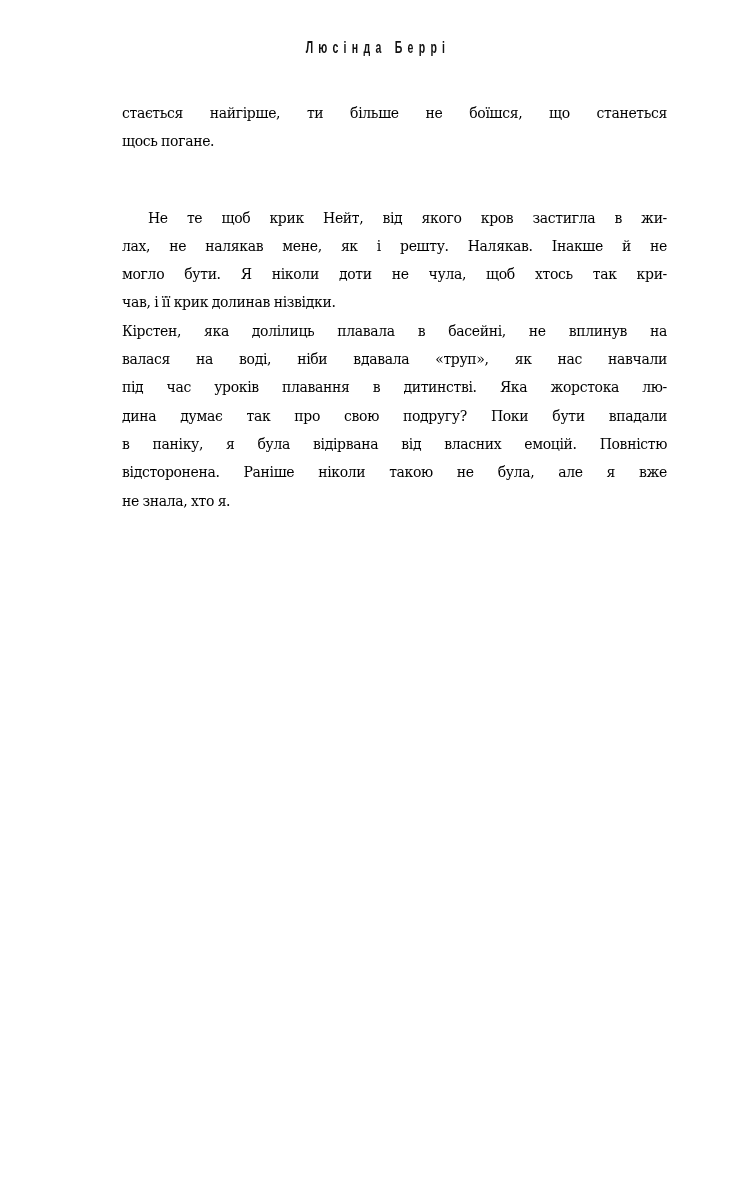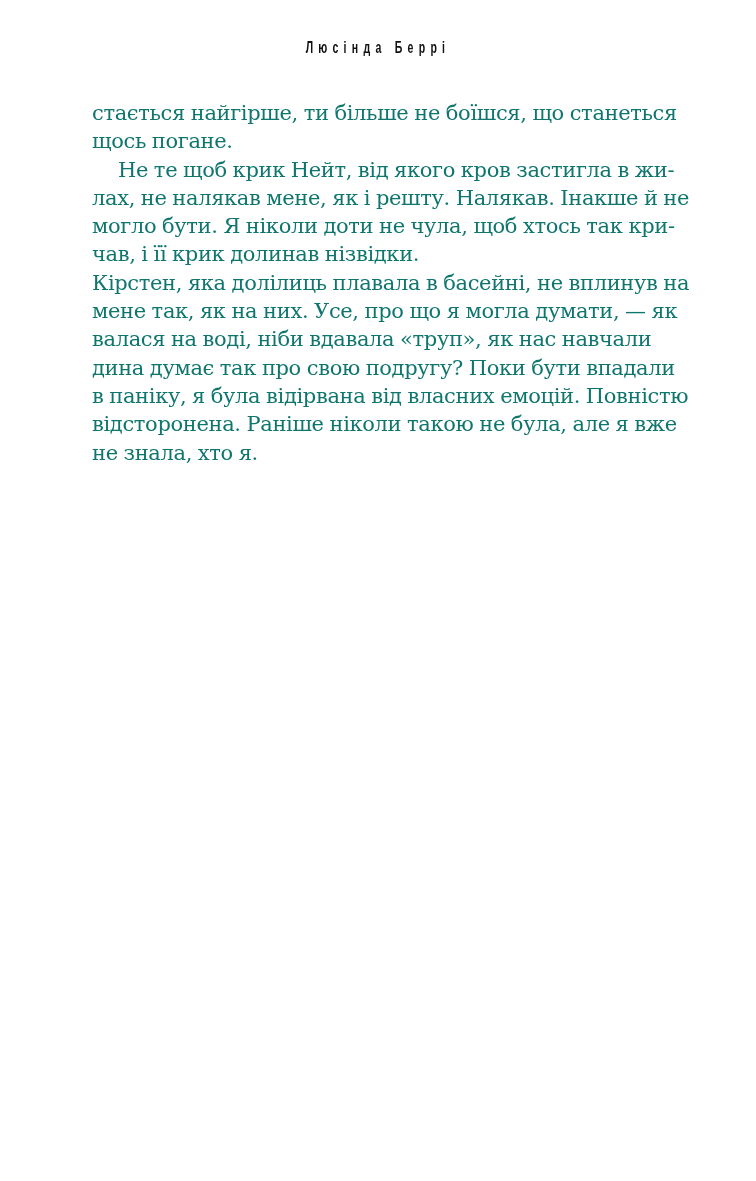--- a/index.html
+++ b/index.html
@@ -24,38 +24,39 @@
       font-size: 17px;
       font-weight: bold;
       letter-spacing: 8.5px;
       transform: scaleX(0.62);
       transform-origin: 378px 0;
       color: #111111;
     }
     .body-text {
       position: absolute;
       top: 99px;
-      left: 92px;
+      left: 122px;
       width: 545px;
       font-family: "DejaVu Serif", serif;
-      font-size: 21px;
+      font-size: 14px;
       line-height: 28.3px;
-      color: #0f766e;
+      color: #000000;
     }
     .line {
       display: block;
       height: 28.3px;
       white-space: nowrap;
       text-align: justify;
       text-align-last: justify;
       letter-spacing: -0.35px;
       word-spacing: -0.5px;
     }
     .line.indent {
       padding-left: 26px;
+      margin-top: 48px;
     }
     .line.last {
       text-align-last: left;
     }
   </style>
 </head>
 <body>
 
 <div class="page">
 
@@ -70,22 +71,22 @@
 
     <div class="paragraph">
       <span class="line indent">Не те щоб крик Нейт, від якого кров застигла в жи-</span>
       <span class="line">лах, не налякав мене, як і решту. Налякав. Інакше й не</span>
       <span class="line">могло бути. Я ніколи доти не чула, щоб хтось так кри-</span>
       <span class="line last">чав, і її крик долинав нізвідки.</span>
     </div>
 
     <div class="paragraph">
       <span class="line">Кірстен, яка долілиць плавала в басейні, не вплинув на</span>
-      <span class="line">мене так, як на них. Усе, про що я могла думати, — як</span>
       <span class="line">валася на воді, ніби вдавала «труп», як нас навчали</span>
+      <span class="line">під час уроків плавання в дитинстві. Яка жорстока лю-</span>
       <span class="line">дина думає так про свою подругу? Поки бути впадали</span>
       <span class="line">в паніку, я була відірвана від власних емоцій. Повністю</span>
       <span class="line">відсторонена. Раніше ніколи такою не була, але я вже</span>
       <span class="line last">не знала, хто я.</span>
     </div>
 
 
   </div>
 </div>
 

